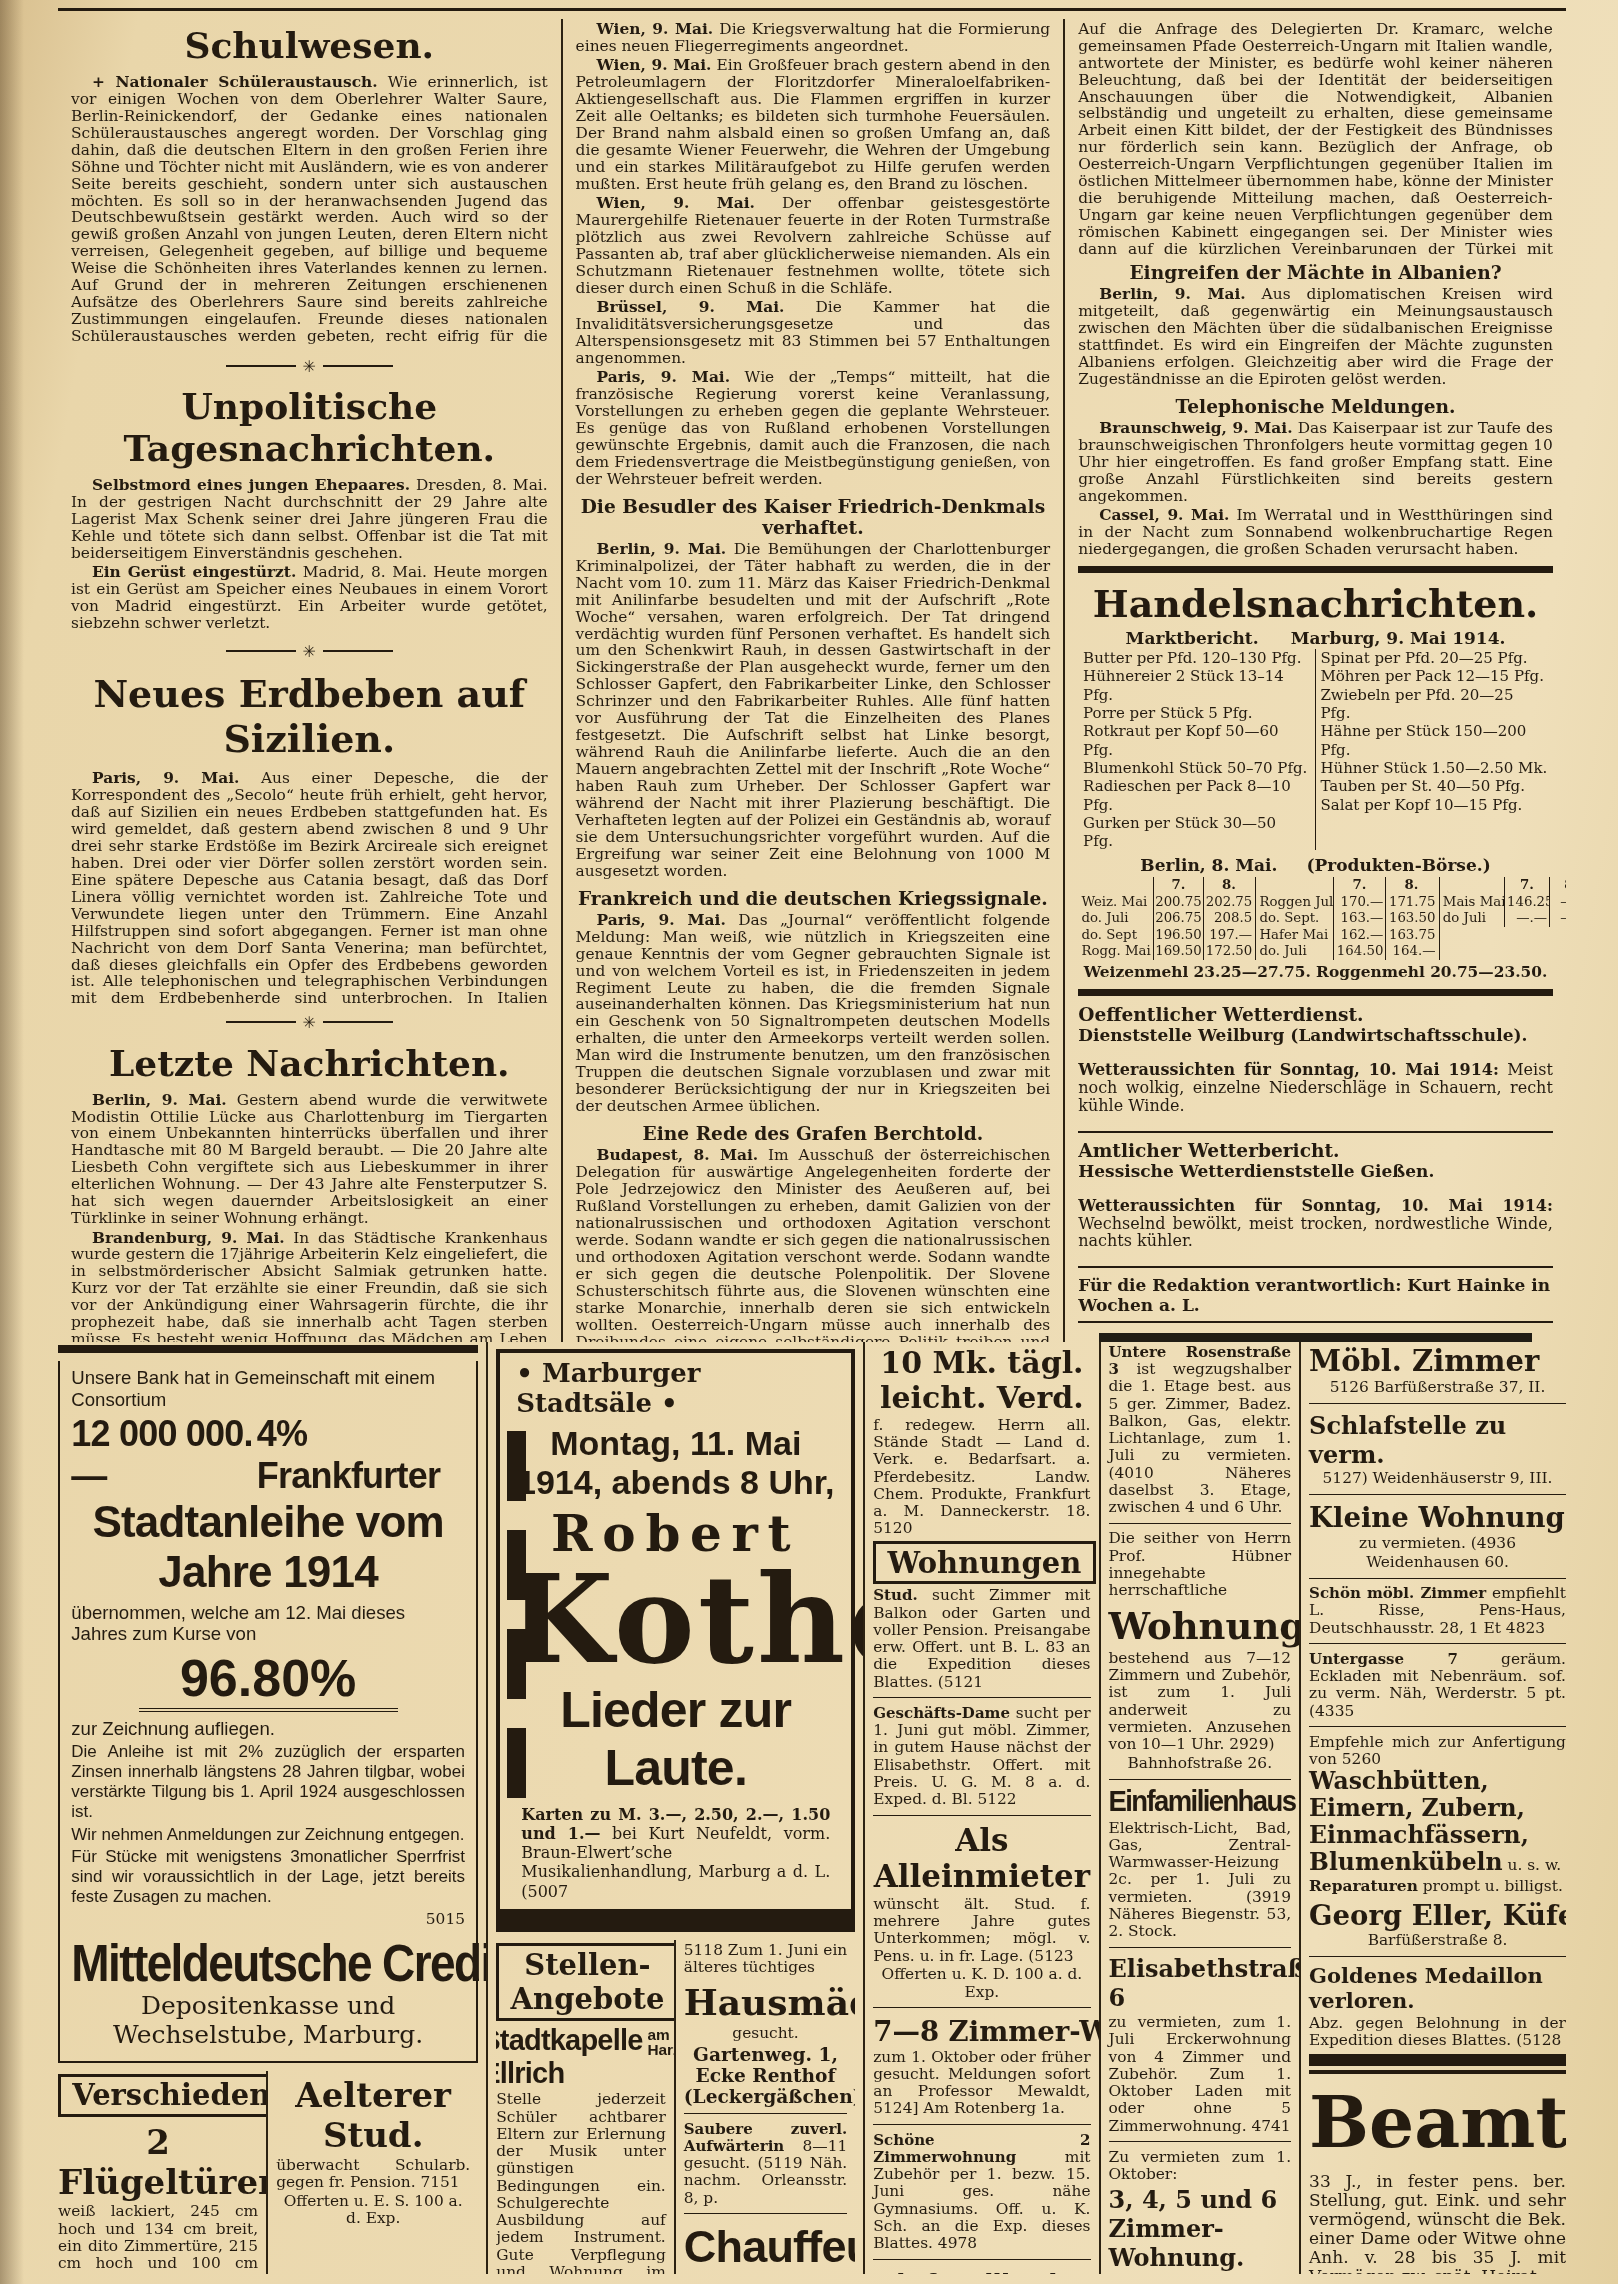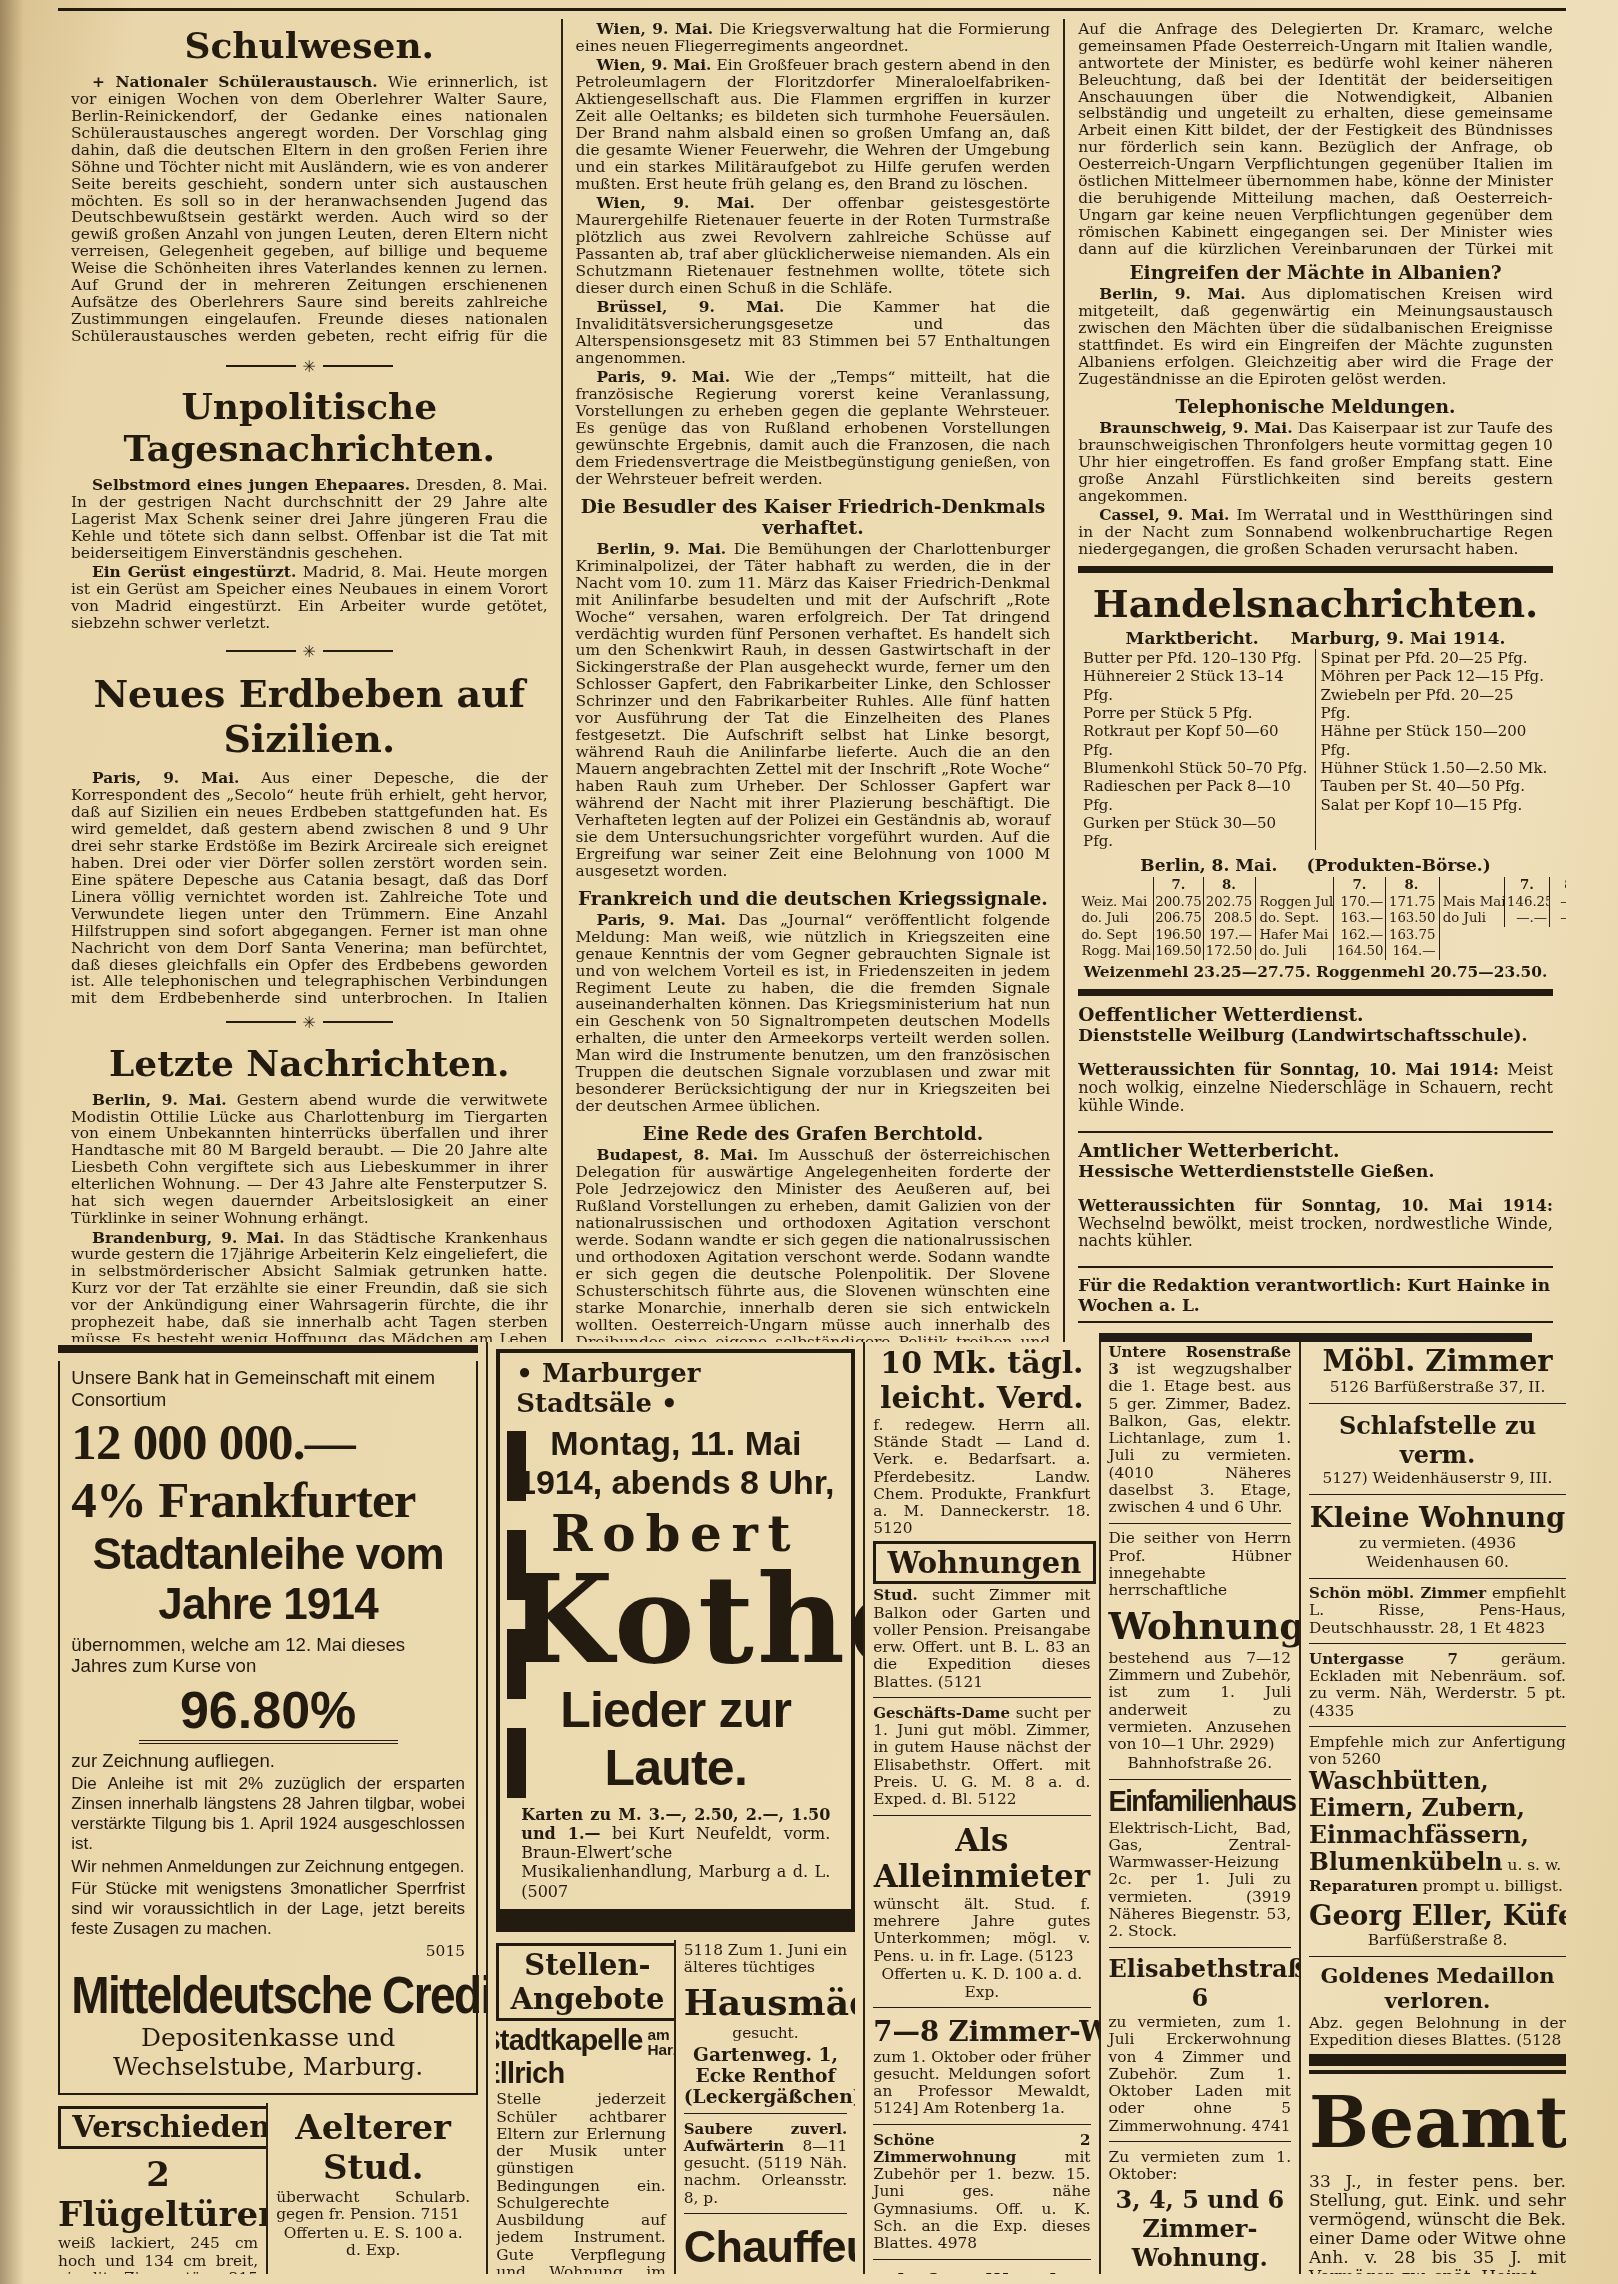--- a/index.html
+++ b/index.html
@@ -51,21 +51,21 @@
   .ba{width:28.4%;padding-left:0;}
   .bb{width:25.0%;}
   .bc{width:15.6%;}
   .bd{width:13.3%;}
   .be{width:17.7%;padding-right:0;}
   .adp{font-size:15.4px;line-height:1.12;text-align:justify;margin:1.6px 0;}
   .adc{font-size:15.4px;line-height:1.12;text-align:center;margin:1.6px 0;}
   
   .bank{border:2.4px solid #241b10;border-top:none;padding:6.5px 11.3px 8px;}
   .bankintro{font-size:18.6px;font-family:"Liberation Sans",sans-serif;line-height:1.15;}
-  .bankbig{font-family:Liberation Serif, serif;font-weight:bold;font-size:51px;display:flex;justify-content:space-between;letter-spacing:-0.8px;margin-top:3.2px;flex-direction:column;}
+  .bankbig{font-family:Liberation Sans, sans-serif;font-weight:bold;font-size:36px;display:flex;justify-content:space-between;letter-spacing:-0.8px;margin-top:3.2px;}
   .bankbig2{font-family:"Liberation Sans",sans-serif;font-weight:bold;font-size:44px;text-align:center;letter-spacing:-0.8px;margin-bottom:4.9px;}
   .bankmid{font-size:18.6px;font-family:"Liberation Sans",sans-serif;line-height:1.15;}
   .bankrate{font-family:"Liberation Sans",sans-serif;font-weight:bold;font-size:52px;text-align:center;margin:3.2px auto 6.5px;
     width:259px;border-bottom:4.9px double #241b10;}
   .bankp{font-size:17px;font-family:"Liberation Sans",sans-serif;line-height:1.18;text-align:justify;margin:2.4px 0;}
   .banknum{text-align:right;font-size:15.4px;}
   .bankname{font-family:"Liberation Sans",sans-serif;font-weight:bold;font-size:46px;letter-spacing:-1.6px;text-align:center;
     transform:scaleY(1.12);margin-top:8px;white-space:nowrap;}
   .banksub{font-size:25px;text-align:center;margin:1.6px 0 3.2px;}
   .acols{display:flex;margin-top:8px;}
@@ -91,21 +91,21 @@
   .bcols>div{width:50%;box-sizing:border-box;padding:0 8px;overflow:hidden;}
   .bcols>div:first-child{border-right:2.4px solid #2c2212;padding-left:0;}
   .kapelleh{display:flex;justify-content:center;align-items:flex-start;gap:4.9px;font-family:"Liberation Sans",sans-serif;font-weight:bold;}
   .kapelleh .big{font-size:29px;letter-spacing:-0.8px;}
   .kapelleh .sml{font-size:15.4px;line-height:1;padding-top:3.2px;text-align:left;}
   .hsml{font-size:18.6px;text-align:center;font-weight:bold;}
   .chauf{font-family:"Liberation Sans",sans-serif;font-weight:bold;font-size:45px;text-align:center;letter-spacing:-0.8px;margin:3.2px 0;}
   .adh78{font-size:27.5px;font-weight:bold;text-align:center;margin:3.2px 0 1.6px;white-space:nowrap;}
   .einfam{font-family:"Liberation Sans",sans-serif;font-weight:bold;font-size:36px;letter-spacing:-1.6px;text-align:center;transform:scaleY(1.05);margin:1.6px 0;white-space:nowrap;}
   .adp b.lead{font-size:15px;}
-  .dh{font-size:24px;font-weight:bold;text-align:center;margin:1.6px 0;}
+  .dh{font-size:24px;font-weight:bold;margin:1.6px 0;}
   .beamter{font-size:71px;font-weight:bold;text-align:center;margin:6.5px 0 8px;}
   .bbar{height:12px;background:#241b10;margin:4.9px 0 3.2px;}
   .bbar2{height:4px;background:#241b10;margin:0 0 4.9px;}
   .kueitems{font-size:23.5px;font-weight:bold;line-height:1.15;}
   .kuename{font-size:27.5px;font-weight:bold;text-align:center;margin-top:3.2px;white-space:nowrap;}
 </style>
 </head>
 <body>
 
 <div class="page">

